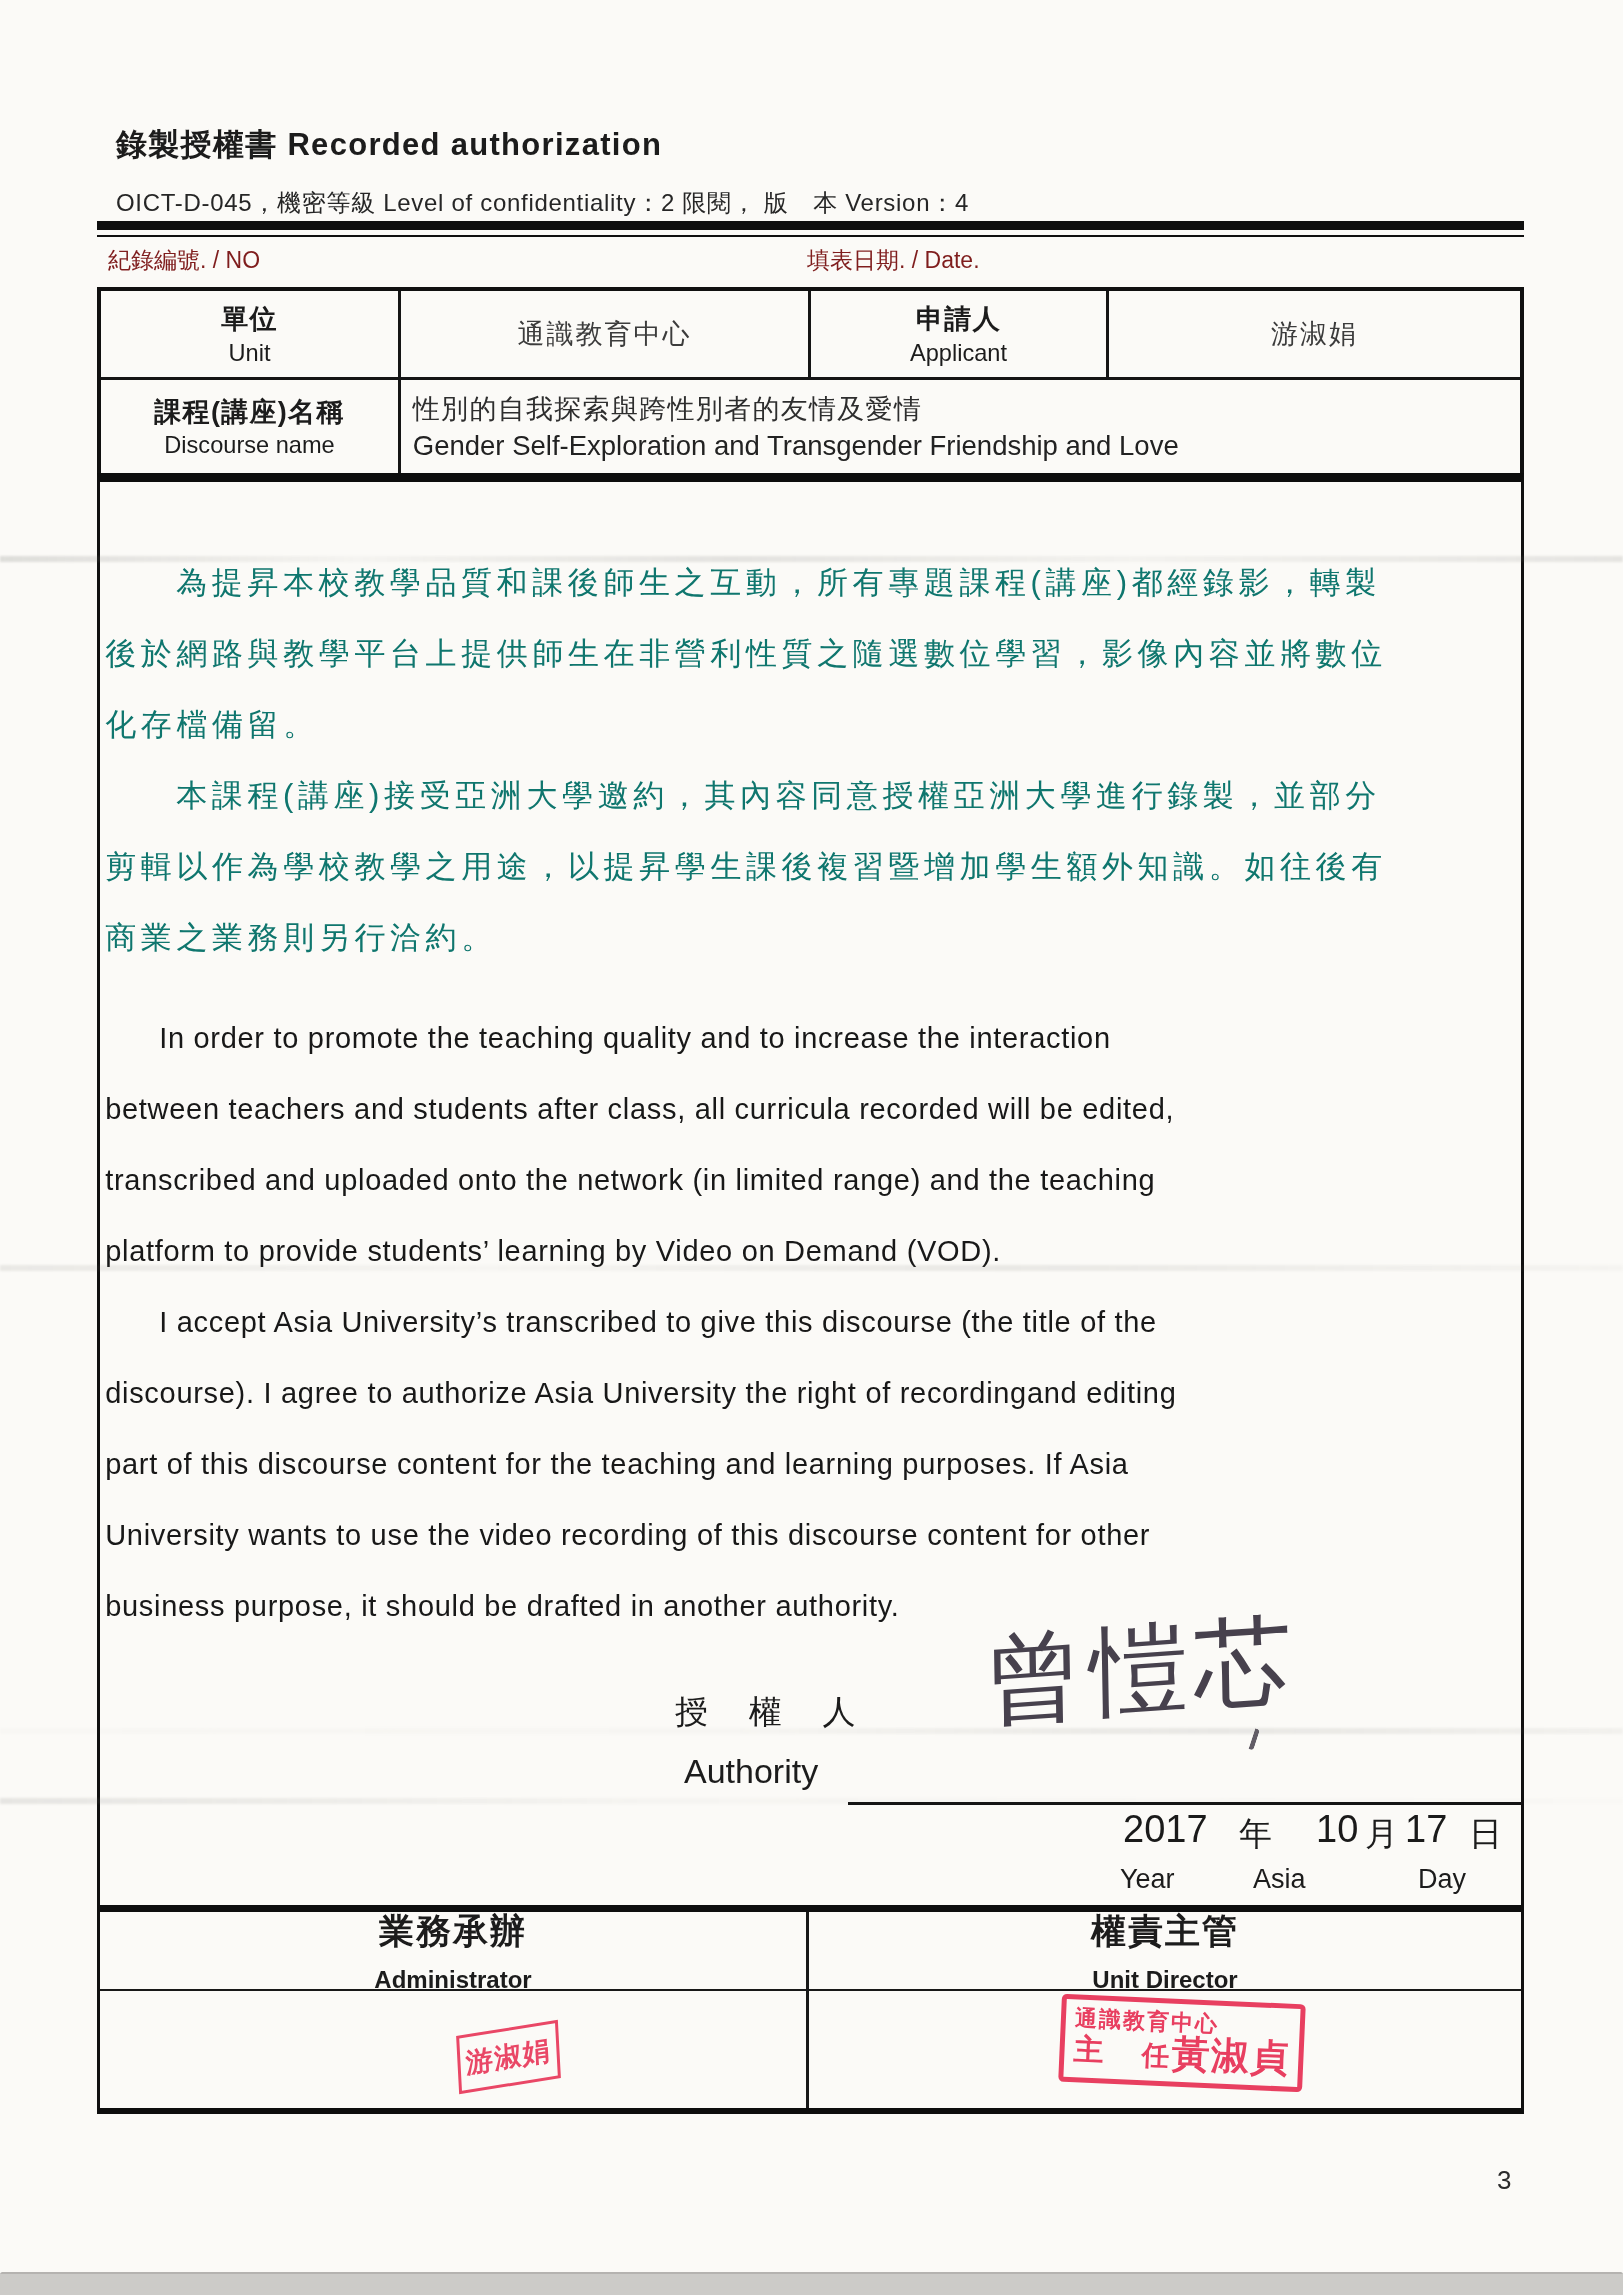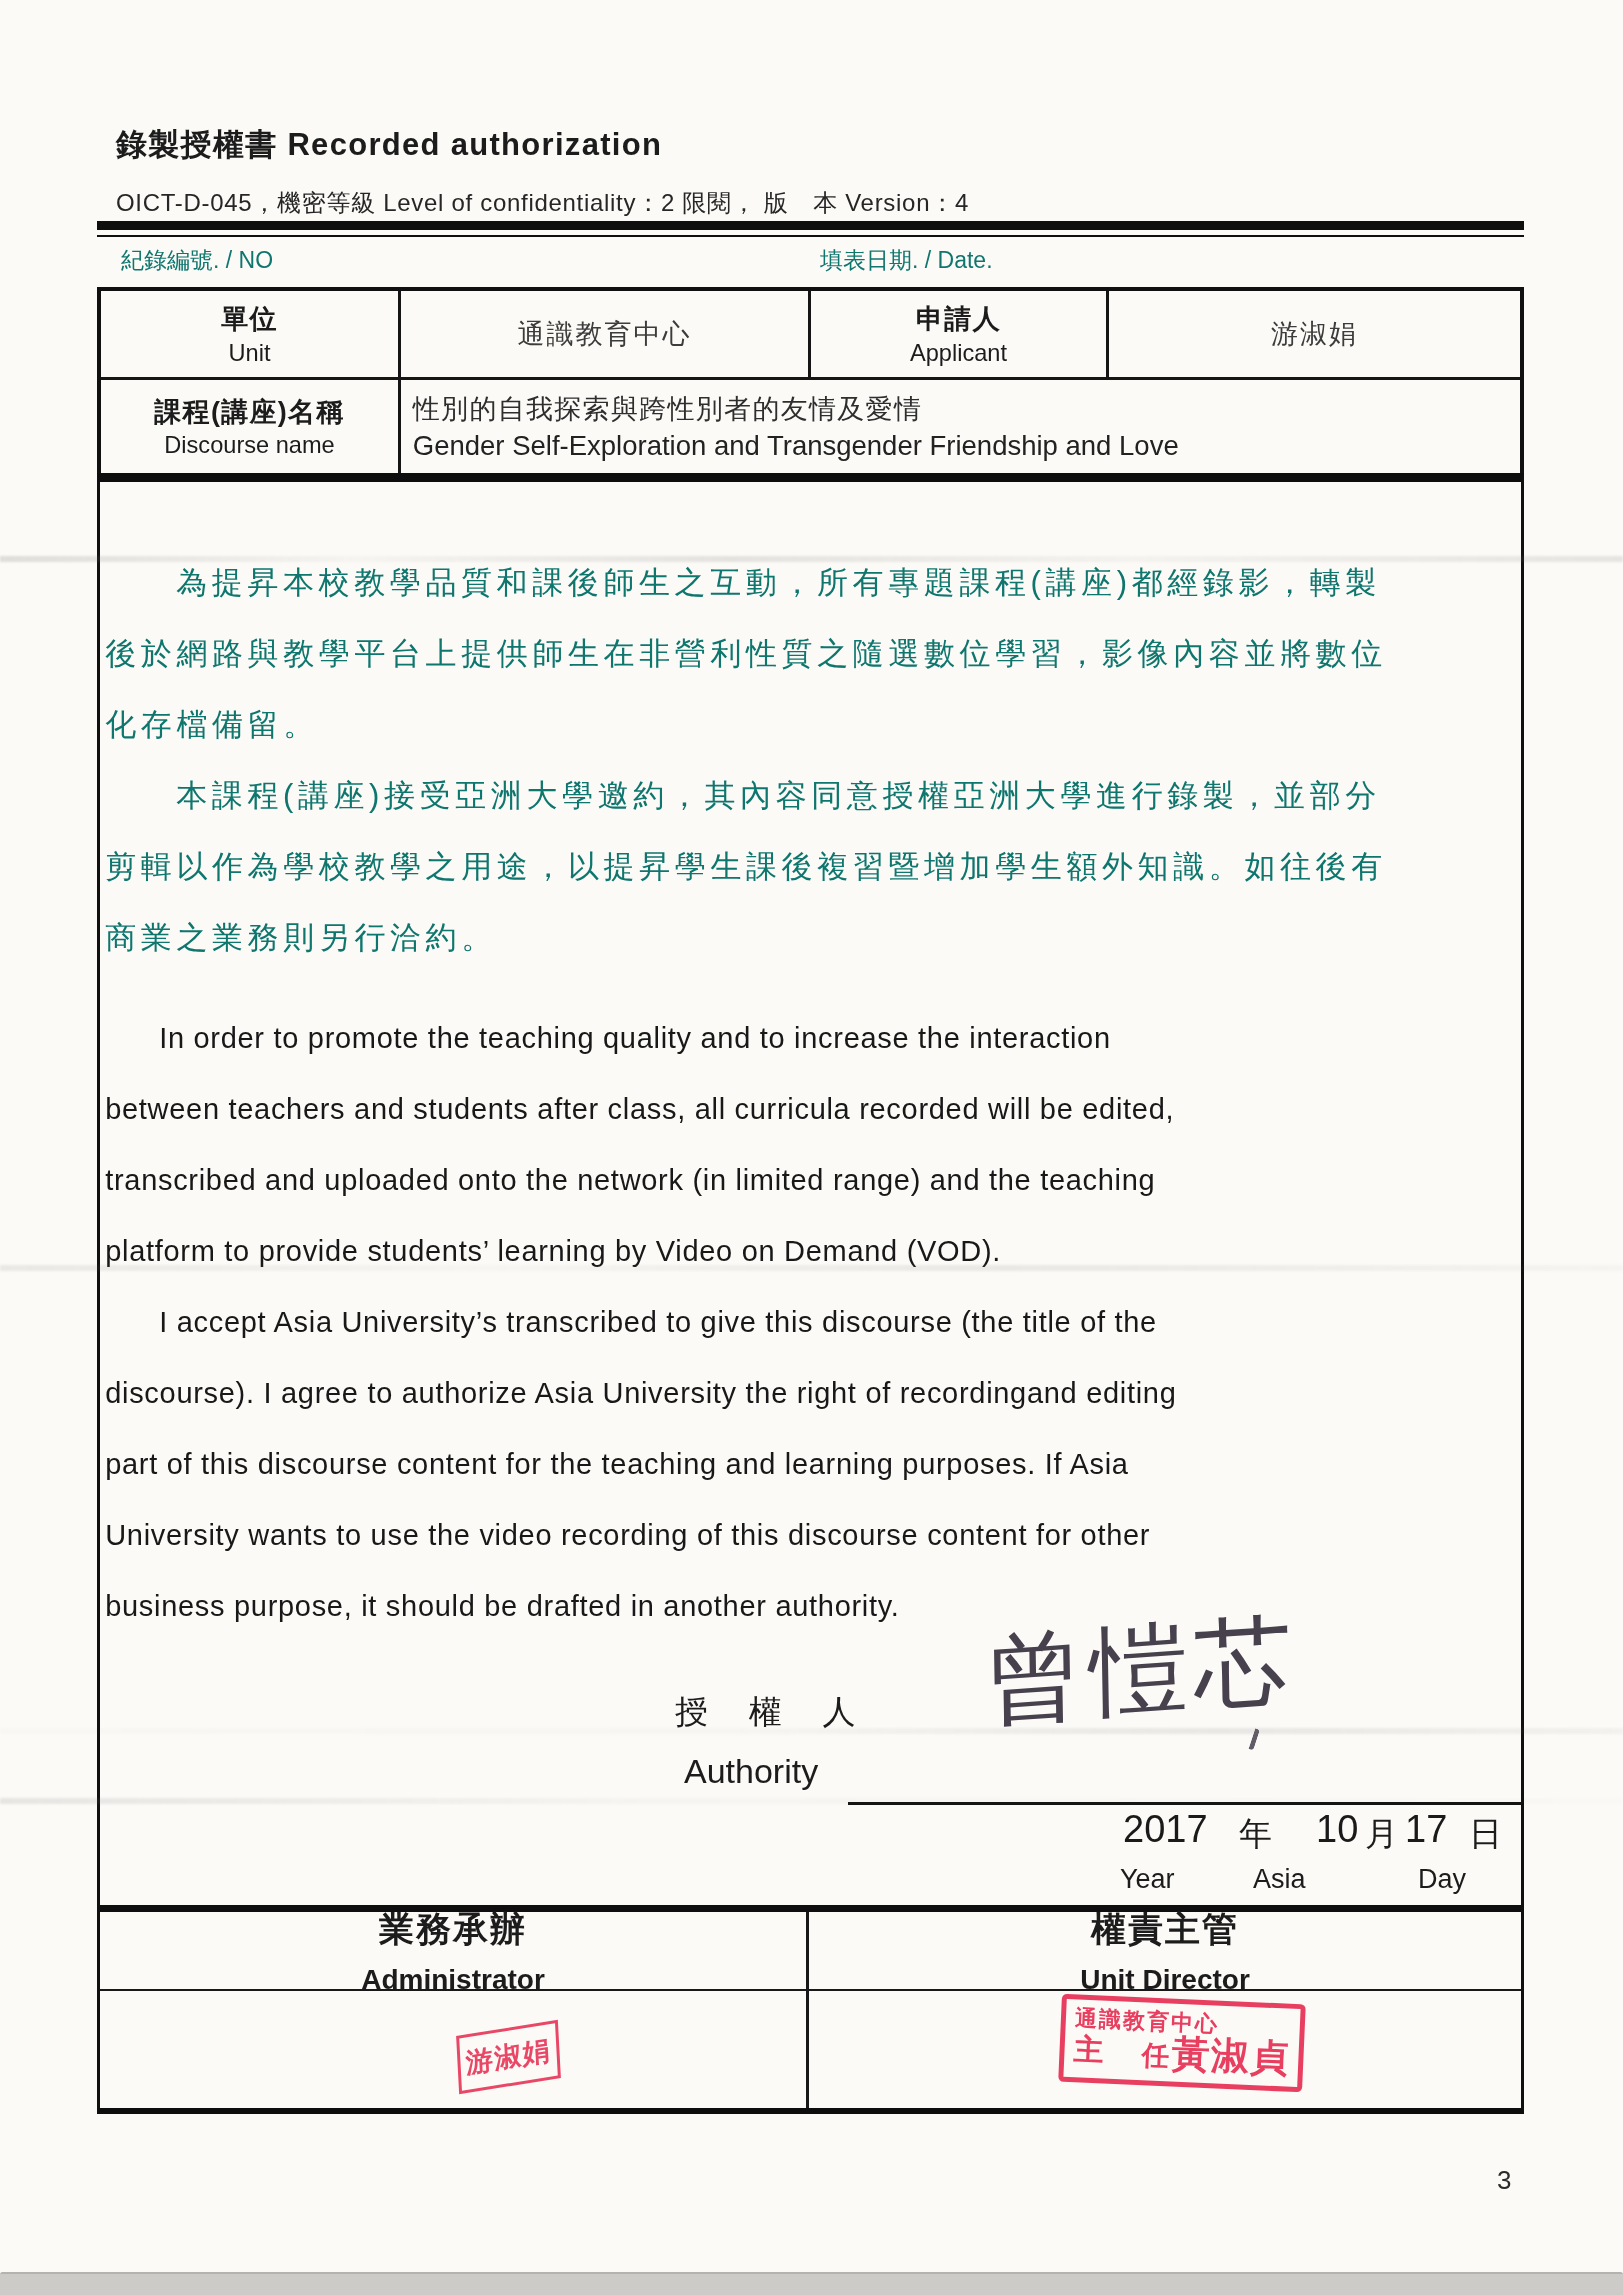--- a/index.html
+++ b/index.html
@@ -12,21 +12,21 @@
     position:relative;width:1623px;height:2295px;margin:0 auto;
     background:#fbfaf7;color:var(--ink);
     font-family:"Liberation Sans","DejaVu Sans",sans-serif;
     overflow:hidden;
   }
   
   .title{position:absolute;left:116px;top:124px;font-size:31px;font-weight:700;letter-spacing:1.3px;white-space:nowrap;}
   .meta-line{position:absolute;left:116px;top:187px;font-size:24px;letter-spacing:0.7px;white-space:nowrap;color:#262626;}
   .rule{position:absolute;left:97px;top:221px;width:1427px;height:15.7px;
         border-top:9.8px solid #0f0f0f;border-bottom:2.6px solid #0f0f0f;box-sizing:border-box;}
-  .field-labels{position:absolute;left:121px;top:245px;width:1408px;height:29px;font-size:23px;color:#0f766e;}
+  .field-labels{position:absolute;left:108px;top:245px;width:1408px;height:29px;font-size:23px;color:#7f1d1d;}
   .field-labels .date-label{position:absolute;left:699px;top:0;}
   
   .info-table{
     position:absolute;left:97px;top:287px;width:1427px;height:186px;
     border:4.6px solid #101010;border-bottom:none;box-sizing:border-box;
     display:grid;grid-template-columns:300px 410px 298px 1fr;grid-template-rows:89px 1fr;
   }
   .cell{display:flex;flex-direction:column;justify-content:center;align-items:center;
         box-sizing:border-box;border-right:3.3px solid #151515;border-bottom:3.3px solid #151515;}
   .cell.last{border-right:none;}
@@ -75,21 +75,21 @@
   
   .approval{
     position:absolute;left:0;right:0;bottom:0;height:203px;box-sizing:border-box;
     border-top:7.2px solid #0e0e0e;
     display:grid;grid-template-columns:709px 1fr;grid-template-rows:79px 1fr;
   }
   .ap-cell{display:flex;flex-direction:column;justify-content:center;align-items:center;box-sizing:border-box;}
   .ap-head{border-bottom:2.6px solid #181818;}
   .ap-left{border-right:3.3px solid #181818;}
   .ap-zh{font-size:35px;font-weight:700;letter-spacing:2px;}
-  .ap-en{font-size:28px;margin-top:11px;font-weight:700;}
+  .ap-en{font-size:24px;margin-top:11px;font-weight:700;}
   
   .stamp-admin{
     position:absolute;left:457px;top:2028px;
     transform:rotate(-9deg) skewX(-6deg);
     border:3.3px solid var(--stamp-red);color:var(--stamp-red);
     font-size:27.5px;font-weight:700;padding:7.9px 5.2px;letter-spacing:1.3px;opacity:.92;white-space:nowrap;
   }
   .stamp-director{
     position:absolute;left:1060px;top:1999px;
     transform:rotate(2.5deg);

